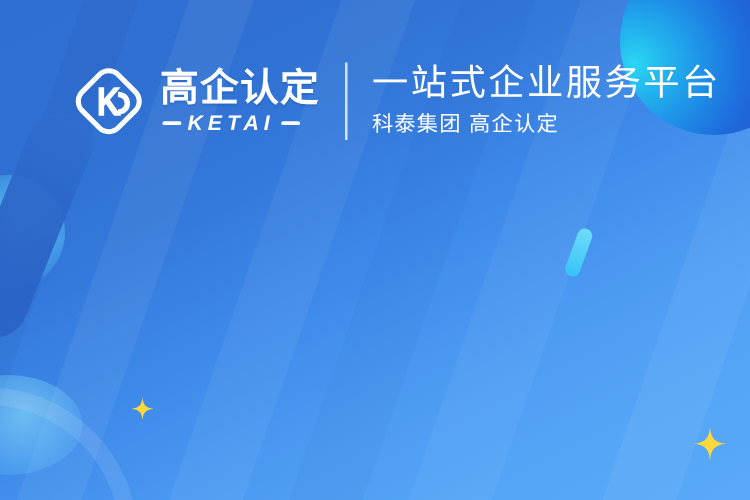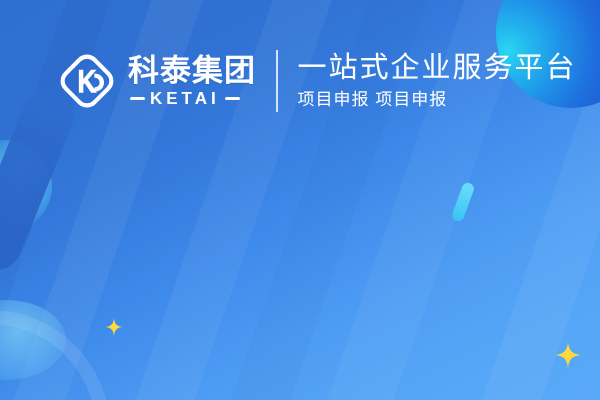--- a/index.html
+++ b/index.html
@@ -160,20 +160,21 @@
     line-height: 1.05;
     white-space: nowrap;
     text-shadow: 0 1px 1px rgba(20,70,150,.25);
   }
   .logo-en-row {
     display: flex;
     align-items: center;
     gap: 5px;
     margin-top: 3px;
     padding-left: 2px;
+    font-style: italic;
   }
   .logo-en-row .dash {
     display: block;
     width: 15px; height: 3px;
     background: #ffffff;
     border-radius: 2px;
   }
   .logo-en {
     color: #ffffff;
     font-size: 17px;
@@ -259,30 +260,30 @@
         <g fill="#ffffff">
 
           <path d="M23.6 20.5 L28.2 20.5 L28.2 30.0 L36.2 20.5 L41.8 20.5 L32.9 30.8 L42.3 44.0 L36.3 44.0 L29.6 34.3 L28.2 35.9 L28.2 44.0 L23.6 44.0 Z"></path>
 
           <path d="M39.6 24.2 C45.8 24.2 49.6 28.3 49.6 33.6 C49.6 38.9 45.8 43.0 39.6 43.0 L39.6 38.6 C43.0 38.6 45.0 36.5 45.0 33.6 C45.0 30.7 43.0 28.6 39.6 28.6 Z"></path>
         </g>
       </svg>
     </div>
 
     <div class="logo-word">
-      <div class="logo-cn">科泰集团</div>
+      <div class="logo-cn">高企认定</div>
       <div class="logo-en-row">
         <span class="dash"></span>
         <span class="logo-en">KETAI</span>
         <span class="dash"></span>
       </div>
     </div>
 
     <div class="v-divider"></div>
 
     <div class="slogan">
       <div class="slogan-main">一站式企业服务平台</div>
-      <div class="slogan-sub">项目申报 项目申报</div>
+      <div class="slogan-sub">科泰集团 高企认定</div>
     </div>
   </div>
 
 
 </div>
 
 </body></html>

